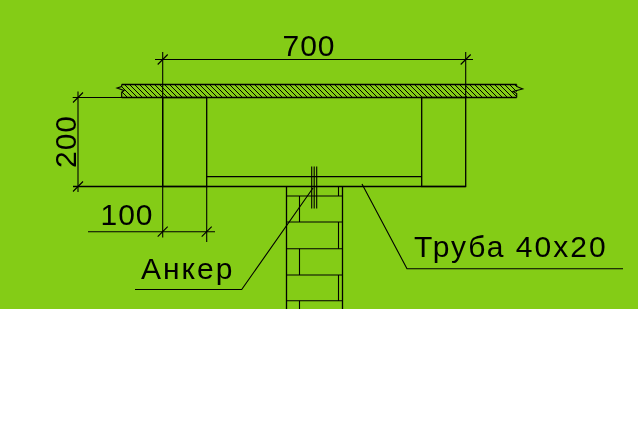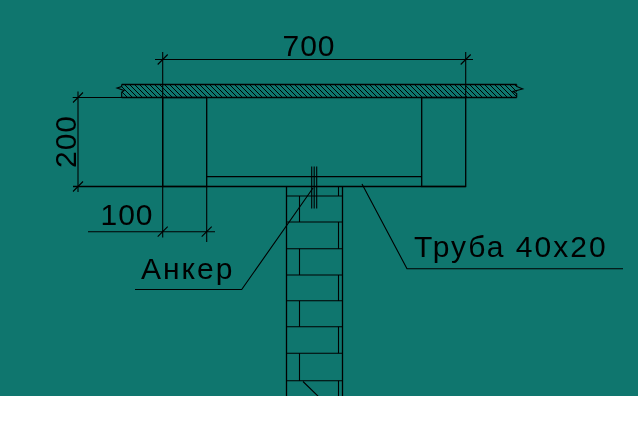--- a/index.html
+++ b/index.html
@@ -3,22 +3,22 @@
 <meta charset="utf-8">
 <style>
   html, body {
     margin: 0;
     padding: 0;
     background: #ffffff;
   }
   .canvas {
     position: relative;
     width: 638px;
-    height: 396px;
-    background: #0f766e;
+    height: 309px;
+    background: #84cc16;
     overflow: hidden;
   }
   svg {
     display: block;
     width: 638px;
     height: 424px;
   }
   .stroke {
     stroke: var(--line-color, #000000);
     fill: none;

